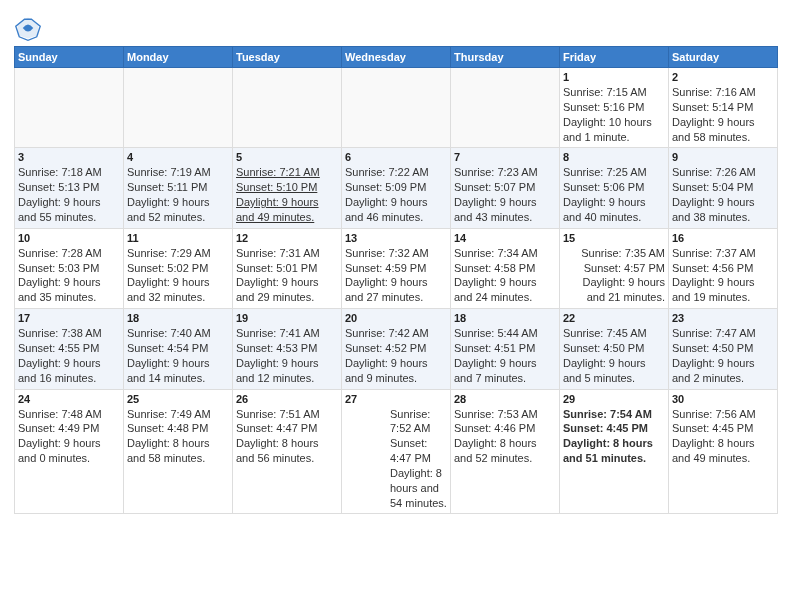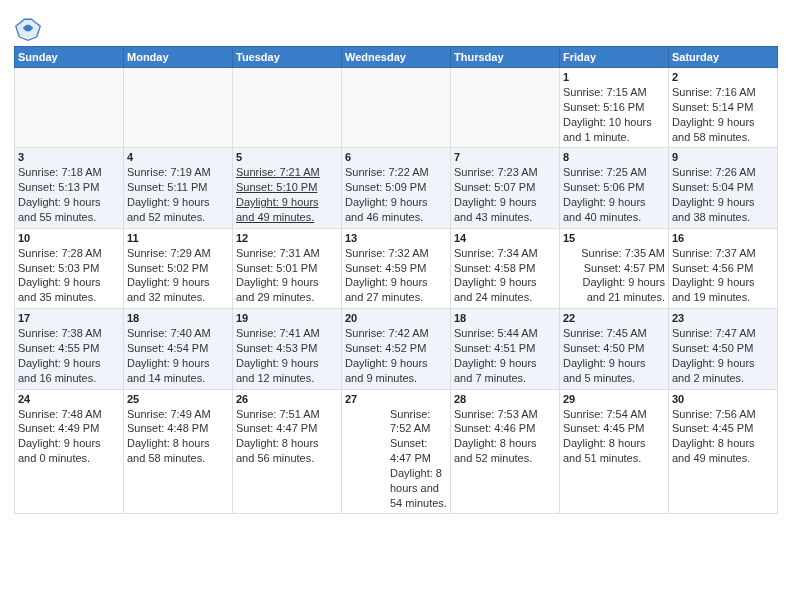--- a/index.html
+++ b/index.html
@@ -316,21 +316,21 @@
 Daylight: 8 hours and 54 minutes.</div>
           </td>
           <td>
             <span class="day-number">28</span>
             <div class="day-info" style="white-space: pre-line;">Sunrise: 7:53 AM
 Sunset: 4:46 PM
 Daylight: 8 hours and 52 minutes.</div>
           </td>
           <td>
             <span class="day-number">29</span>
-            <div class="day-info" style="white-space: pre-line;">Sunrise: 7:54 AM
+            <div class="day-info" style="white-space: pre-line; font-weight: bold;">Sunrise: 7:54 AM
 Sunset: 4:45 PM
 Daylight: 8 hours and 51 minutes.</div>
           </td>
           <td>
             <span class="day-number">30</span>
             <div class="day-info" style="white-space: pre-line;">Sunrise: 7:56 AM
 Sunset: 4:45 PM
 Daylight: 8 hours and 49 minutes.</div>
           </td>
         </tr>

